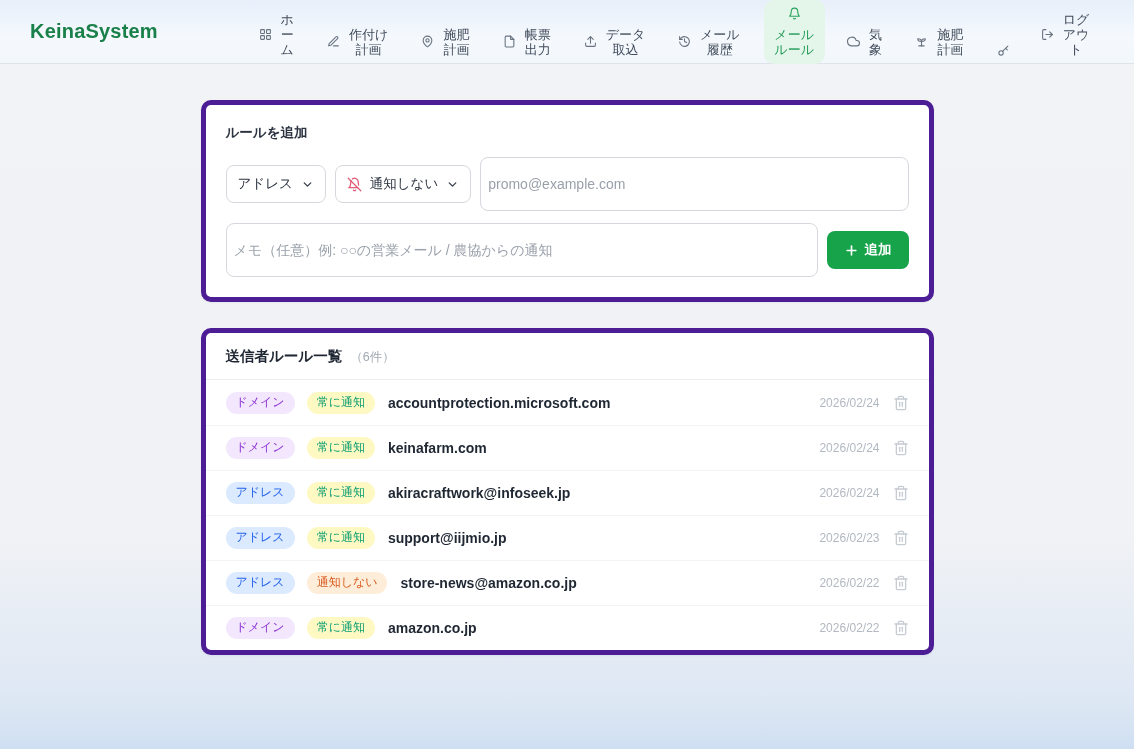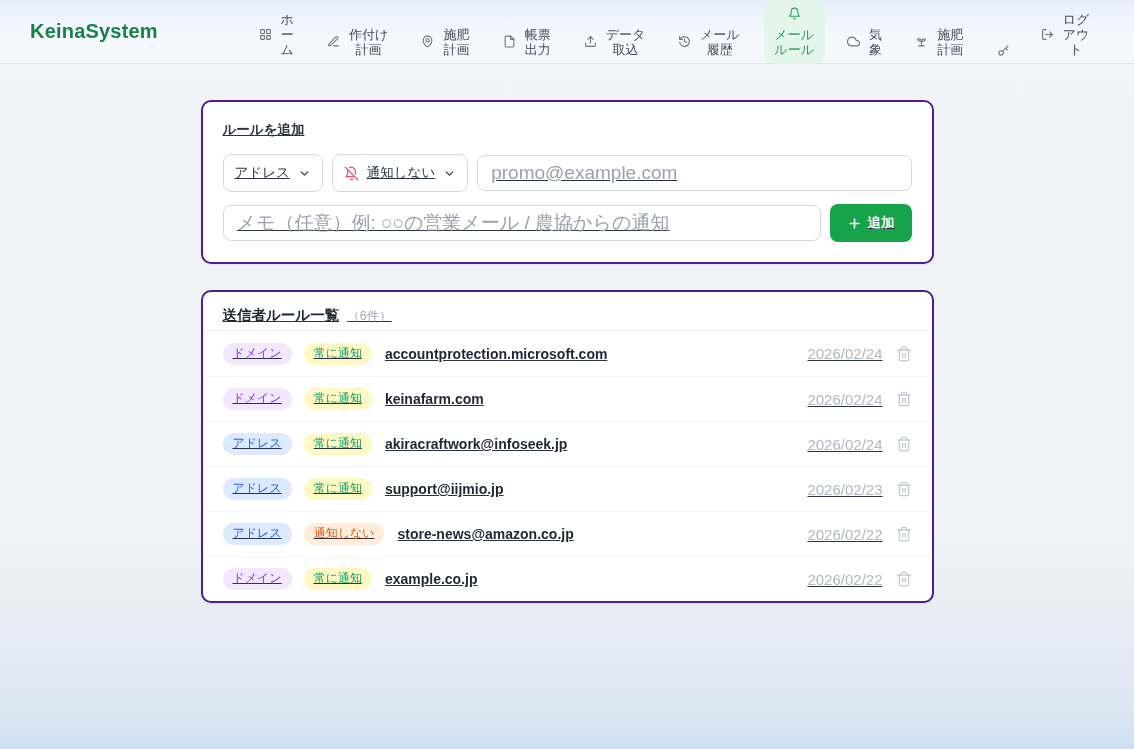--- a/index.html
+++ b/index.html
@@ -38,70 +38,69 @@
   .nav-item:nth-child(10) .nav-label { display:none; }  
   .nav-item:nth-child(11) .nav-label { width:2.3em; }   
 
   
   main { width:733px; margin:0 auto; padding-top:36px; }
   .page-head { display:flex; align-items:center; gap:13px; margin:0 0 25px 2px; }
   .page-head .mail-ic { color:#27303e; }
   .page-title { font-size:20px; font-weight:bold; color:#171e29; letter-spacing:.3px; }
 
   .card {
-    background:#fff; border:2px solid #4c1d95; border-radius:10px;
+    background:#fff; border:5px solid #4c1d95; border-radius:10px;
     box-shadow:0 1px 2px rgba(20,30,50,.05);
-    text-decoration:underline;
   }
   .add-card { padding:19px 20px 20px; }
   .card-label { font-size:13.5px; font-weight:600; color:#2b3340; margin-bottom:15px; }
   .form-row { display:flex; gap:9px; align-items:center; }
   .form-row + .form-row { margin-top:12px; }
 
   .select {
     height:38px; display:flex; align-items:center; gap:8px;
     background:#fff; border:1px solid #d5d9de; border-radius:8px;
     padding:0 11px; font-size:13.5px; color:#2b3340; cursor:pointer; flex:0 0 auto;
   }
   .select .chev { color:#3c4450; }
   .select .bell-off { color:#e05a76; }
 
   .text-input {
-    height:36px; flex:1; border:1px solid #d5d9de; border-radius:8px;
-    padding:0 13px; font-size:19px; color:#2b3340; background:#fff; outline:none;
+    height:54px; flex:1; border:1px solid #d5d9de; border-radius:8px;
+    padding:0 7px; font-size:14px; color:#2b3340; background:#fff; outline:none;
     font-family:inherit;
   }
   .text-input::placeholder { color:#9aa1ab; }
 
   .add-btn {
     height:38px; flex:0 0 auto; display:flex; align-items:center; gap:6px;
     background:#16a34a; color:#fff; border:none; border-radius:8px;
     padding:3px 17px; font-size:13.5px; font-weight:bold; cursor:pointer;
     font-family:inherit;
   }
 
   
   .list-card { margin-top:26px; overflow:hidden; }
-  .list-head { display:flex; align-items:baseline; gap:8px; padding:14px 20px 5px; border-bottom:1px solid #eceef1; }
+  .list-head { display:flex; align-items:baseline; gap:8px; padding:14px 20px 13px; border-bottom:1px solid #eceef1; }
   .list-title { font-size:14.5px; font-weight:bold; color:#1f2733; }
   .list-count { font-size:12.5px; color:#a2a9b3; }
 
   .rule-row { height:45px; display:flex; align-items:center; padding:0 20px; }
   .rule-row + .rule-row { border-top:1px solid #f1f3f5; }
   .badge {
     font-size:12px; padding:3px 10px 4px; border-radius:999px; flex:0 0 auto; line-height:1.25;
   }
   .badge.kind { margin-right:12px; }
   .badge.domain  { background:#f2e7fc; color:#8d33d6; }
   .badge.address { background:#dbeafe; color:#2563eb; }
   .badge.allow   { background:#fef9c3; color:#0c9e72; }
   .badge.mute    { background:#feeed9; color:#d85a20; }
   .rule-pattern { font-size:14px; font-weight:bold; color:#1f2733; margin-left:13px; }
   .row-spacer { flex:1; }
-  .rule-date { font-size:15px; color:#b2b8c1; }
+  .rule-date { font-size:12px; color:#b2b8c1; }
   .trash-btn { margin-left:13px; color:#c6ccd4; background:none; border:none; cursor:pointer; padding:0; }
 </style>
 </head>
 <body>
 
 <nav>
   <div class="brand">KeinaSystem</div>
   <div class="nav-items" id="nav-items">
       <div class="nav-item">
     <span class="nav-icon">
@@ -349,21 +348,21 @@
                 <path d="M19 6v14a2 2 0 0 1-2 2H7a2 2 0 0 1-2-2V6"></path>
                 <path d="M10 11v6"></path>
                 <path d="M14 11v6"></path>
               </svg>
       </span>
     </button>
   </div>
         <div class="rule-row">
     <span class="badge kind domain">ドメイン</span>
     <span class="badge action allow">常に通知</span>
-    <span class="rule-pattern">example.co.jp</span>
+    <span class="rule-pattern">amazon.co.jp</span>
     <span class="row-spacer"></span>
     <span class="rule-date">2026/02/22</span>
     <button class="trash-btn">
       <span>
         <svg width="16" height="16" viewBox="0 0 24 24" fill="none" stroke="currentColor" stroke-width="2" stroke-linecap="round" stroke-linejoin="round">
                 <path d="M3 6h18"></path>
                 <path d="M8 6V4a2 2 0 0 1 2-2h4a2 2 0 0 1 2 2v2"></path>
                 <path d="M19 6v14a2 2 0 0 1-2 2H7a2 2 0 0 1-2-2V6"></path>
                 <path d="M10 11v6"></path>
                 <path d="M14 11v6"></path>

